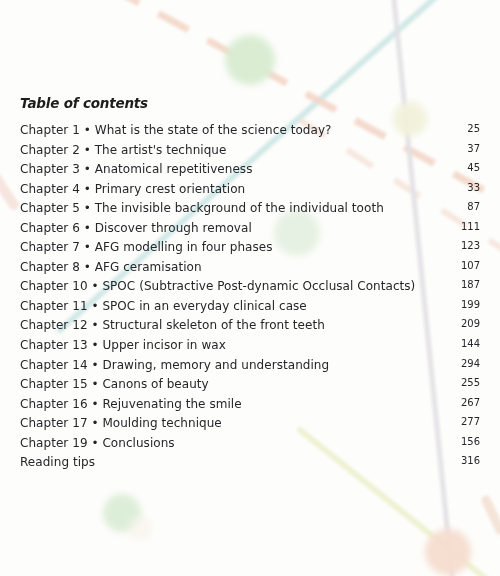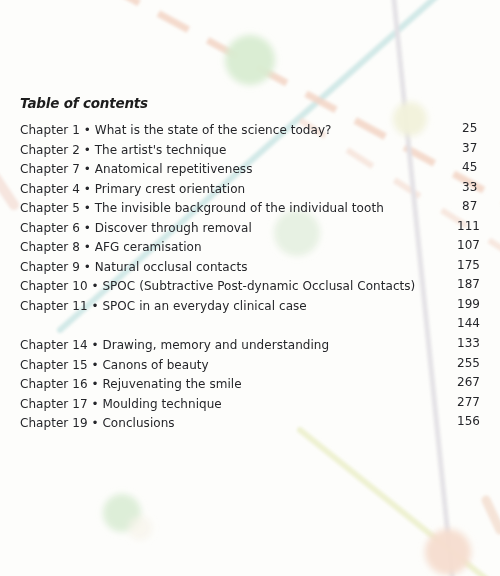--- a/index.html
+++ b/index.html
@@ -31,23 +31,23 @@
   .toc-row {
     position:relative; height:19.55px; line-height:19.55px;
     white-space:nowrap;
   }
   .toc-label {
     font-size:12px; color:#25262a; letter-spacing:0.05px;
     font-family:"DejaVu Sans", sans-serif;
   }
   .toc-page {
     position:absolute; right:0; top:0;
-    font-size:12px; color:#25262a;
+    font-size:10px; color:#25262a;
     font-family:"DejaVu Sans", sans-serif;
-    text-align:left; min-width:18px;
+    text-align:right; min-width:18px;
   }
 </style>
 </head>
 <body>
 
 <div id="page">
 
   <svg id="deco" viewBox="0 0 500 576">
     <defs>
       <filter id="soft" x="-30%" y="-30%" width="160%" height="160%">
@@ -85,30 +85,32 @@
     </g>
   </svg>
 
   <div class="content">
 
     <div class="toc-title">Table of contents</div>
 
     <div class="toc-list" id="toc-list">
         <div class="toc-row"><span class="toc-label">Chapter 1 • What is the state of the science today?</span><span class="toc-page">25</span></div>
         <div class="toc-row"><span class="toc-label">Chapter 2 • The artist's technique</span><span class="toc-page">37</span></div>
-        <div class="toc-row"><span class="toc-label">Chapter 7 • Anatomical repetitiveness</span><span class="toc-page">45</span></div>
+        <div class="toc-row"><span class="toc-label">Chapter 3 • Anatomical repetitiveness</span><span class="toc-page">45</span></div>
         <div class="toc-row"><span class="toc-label">Chapter 4 • Primary crest orientation</span><span class="toc-page">33</span></div>
         <div class="toc-row"><span class="toc-label">Chapter 5 • The invisible background of the individual tooth</span><span class="toc-page">87</span></div>
         <div class="toc-row"><span class="toc-label">Chapter 6 • Discover through removal</span><span class="toc-page">111</span></div>
+        <div class="toc-row"><span class="toc-label">Chapter 7 • AFG modelling in four phases</span><span class="toc-page">123</span></div>
         <div class="toc-row"><span class="toc-label">Chapter 8 • AFG ceramisation</span><span class="toc-page">107</span></div>
-        <div class="toc-row"><span class="toc-label">Chapter 9 • Natural occlusal contacts</span><span class="toc-page">175</span></div>
         <div class="toc-row"><span class="toc-label">Chapter 10 • SPOC (Subtractive Post-dynamic Occlusal Contacts)</span><span class="toc-page">187</span></div>
         <div class="toc-row"><span class="toc-label">Chapter 11 • SPOC in an everyday clinical case</span><span class="toc-page">199</span></div>
-        <div class="toc-row"><span class="toc-page">144</span></div>
-        <div class="toc-row"><span class="toc-label">Chapter 14 • Drawing, memory  and understanding</span><span class="toc-page">133</span></div>
+        <div class="toc-row"><span class="toc-label">Chapter 12 • Structural skeleton of the front teeth</span><span class="toc-page">209</span></div>
+        <div class="toc-row"><span class="toc-label">Chapter 13 • Upper incisor in wax</span><span class="toc-page">144</span></div>
+        <div class="toc-row"><span class="toc-label">Chapter 14 • Drawing, memory  and understanding</span><span class="toc-page">294</span></div>
         <div class="toc-row"><span class="toc-label">Chapter 15 • Canons of beauty</span><span class="toc-page">255</span></div>
         <div class="toc-row"><span class="toc-label">Chapter 16 • Rejuvenating the smile</span><span class="toc-page">267</span></div>
         <div class="toc-row"><span class="toc-label">Chapter 17 • Moulding technique</span><span class="toc-page">277</span></div>
         <div class="toc-row"><span class="toc-label">Chapter 19 • Conclusions</span><span class="toc-page">156</span></div>
+        <div class="toc-row"><span class="toc-label">Reading tips</span><span class="toc-page">316</span></div>
       </div>
 
   </div>
 </div>
 
 </body></html>

